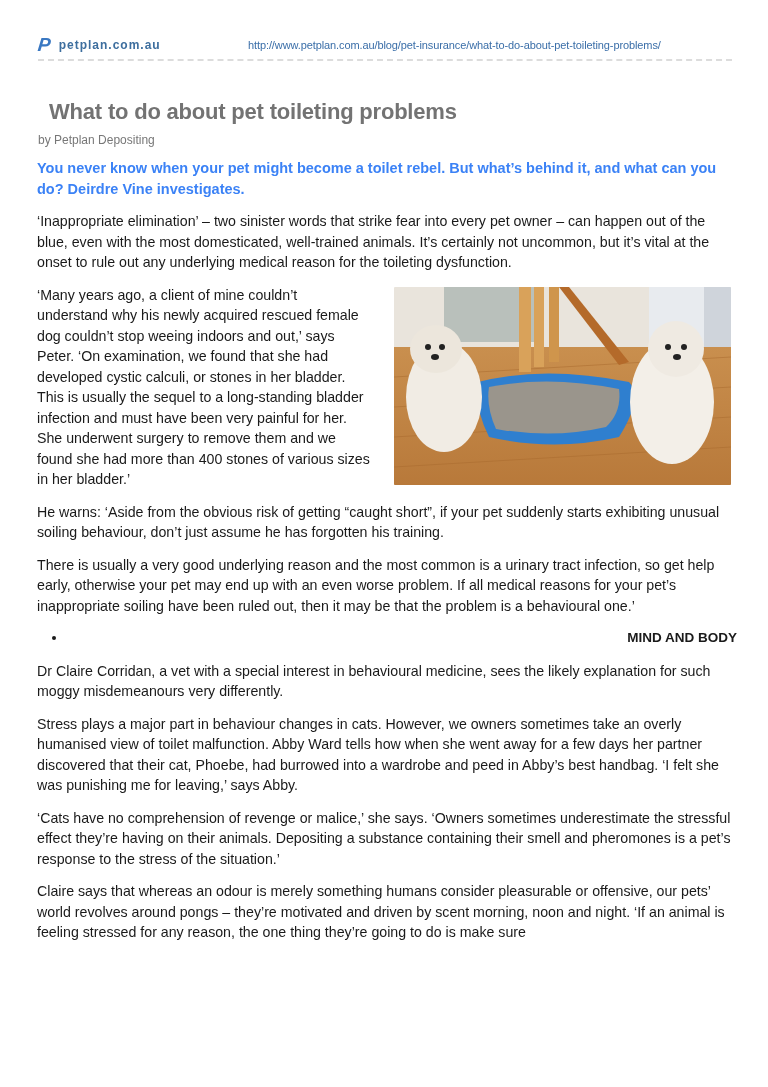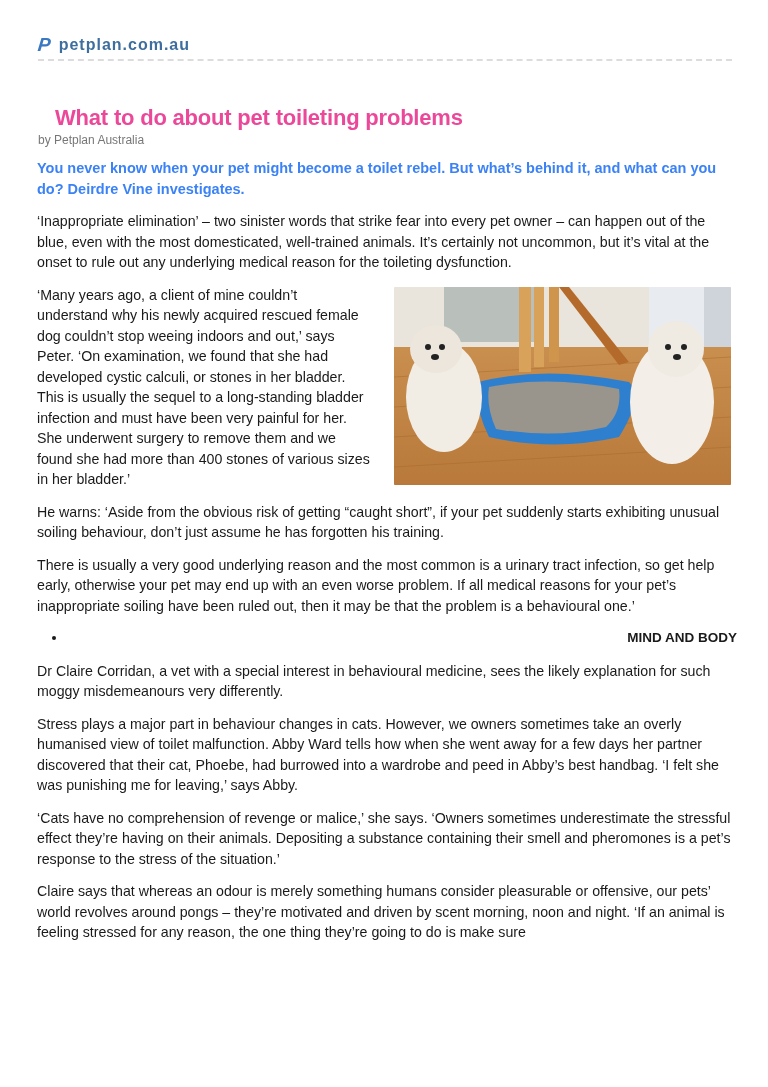--- a/index.html
+++ b/index.html
@@ -2,48 +2,49 @@
 <html><head>
 <meta charset="utf-8">
 <style>
   html, body { margin: 0; padding: 0; background: #ffffff; }
   body { width: 768px; height: 1087px; position: relative; overflow: hidden;
          font-family: "Liberation Sans", sans-serif; color: #111; }
   .header { position: absolute; left: 38px; top: 36px; width: 694px; height: 22px; }
   .logo { position: absolute; left: 0; top: 0; display: flex; align-items: center; }
   .logo-mark { font-family: "Liberation Sans", sans-serif; font-weight: bold; font-style: italic;
                color: #3a78c2; font-size: 19px; line-height: 18px; margin-right: 8px; transform: skewX(-6deg); }
-  .logo-text { color: #3d6e9e; font-size: 16px; font-weight: bold; letter-spacing: 1px; }
+  .logo-text { color: #3d6e9e; font-size: 12px; font-weight: bold; letter-spacing: 1px; }
   .url { position: absolute; left: 210px; top: 3px; color: #3a6ea8; font-size: 11px; letter-spacing: -0.1px; white-space: nowrap; }
   .divider { position: absolute; left: 38px; top: 59px; width: 694px; height: 0;
              border-top: 2px dashed #dcdcdc; }
-  .title { position: absolute; left: 37px; top: 87px; margin: 18px; font-size: 22px; font-weight: bold;
-           color: #ec4899; letter-spacing: -0.2px; }
+  .title { position: absolute; left: 37px; top: 87px; margin: 12px; font-size: 22px; font-weight: bold;
+           color: #737373; letter-spacing: -0.2px; }
   .byline { position: absolute; left: 38px; top: 133px; font-size: 12px; color: #777; }
   .content { position: absolute; left: 37px; top: 158px; width: 700px; font-size: 14.2px; line-height: 20.5px; color: #1a1a1a; }
   .content p { margin: 0 0 12px 0; }
   .lede { font-weight: bold; font-size: 14.5px; color: #3b82f6; }
   .float-img { float: right; width: 337px; height: 198px; margin: 2px 6px 6px 22px; position: relative;
                overflow: hidden; border-radius: 1px; }
   .bullet-list { margin: 0 0 12px 0; padding-left: 30px; text-align: right; }
   .bullet-list li { font-weight: bold; font-size: 13.5px; }
 </style>
 </head>
 <body>
 
 <div class="header">
   <div class="logo">
     <span class="logo-mark">P</span>
     <span class="logo-text">petplan.com.au</span>
   </div>
+  <a class="url">http://www.petplan.com.au/blog/pet-insurance/what-to-do-about-pet-toileting-problems/</a>
 </div>
 <div class="divider"></div>
 
 <h1 class="title">What to do about pet toileting problems</h1>
-<div class="byline">by Petplan Australia</div>
+<div class="byline">by Petplan Depositing</div>
 
 <div class="content">
   <p class="lede">You never know when your pet might become a toilet rebel. But what’s behind it, and what can you do? Deirdre Vine investigates.</p>
   <p>‘Inappropriate elimination’ – two sinister words that strike fear into every pet owner – can happen out of the blue, even with the most domesticated, well-trained animals. It’s certainly not uncommon, but it’s vital at the onset to rule out any underlying medical reason for the toileting dysfunction.</p>
 
   <div class="float-img">
     <svg width="337" height="198" viewBox="0 0 337 198">
       <defs>
         <linearGradient id="floor" x1="0" y1="0" x2="0" y2="1">
           <stop offset="0" stop-color="#c98f4e"></stop>

